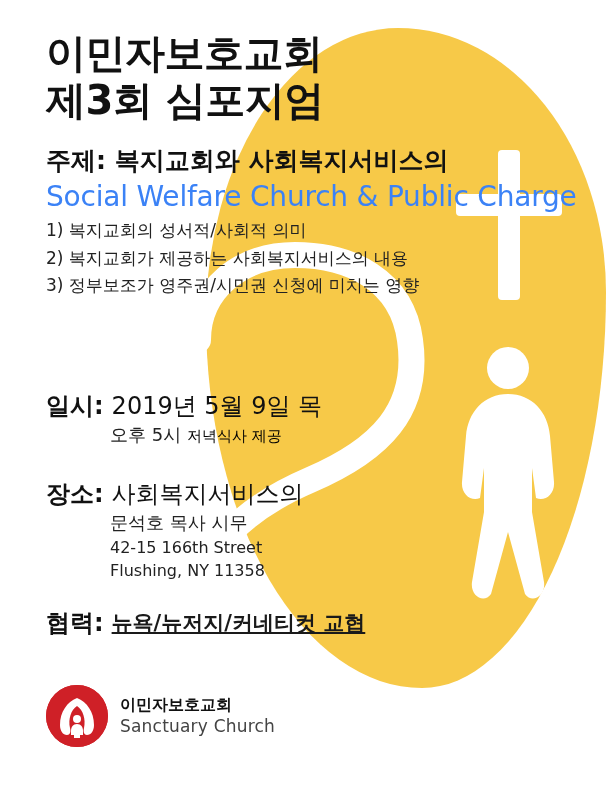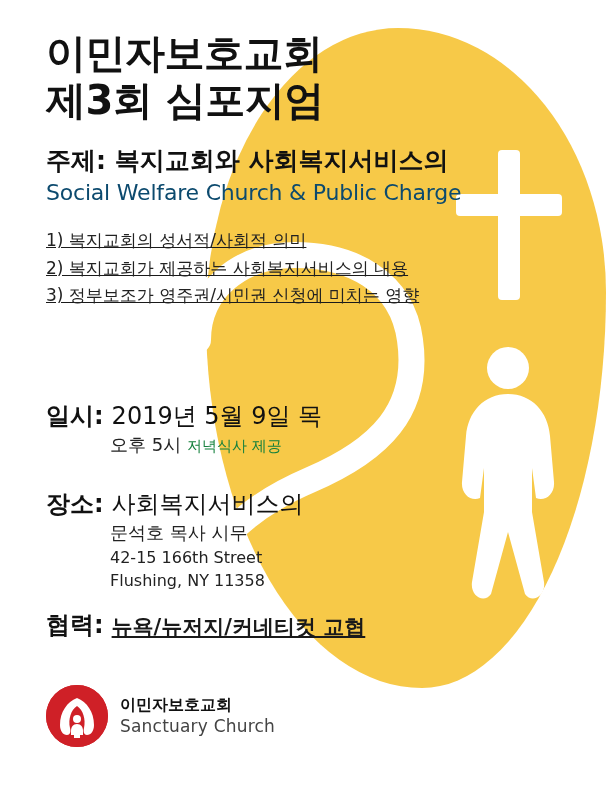--- a/index.html
+++ b/index.html
@@ -63,31 +63,30 @@
 
   .subject {
     margin-top: 22px;
     font-size: 25px;
     font-weight: bold;
     line-height: 1.2;
     color: #111111;
   }
   .subject-en {
     margin-top: 4px;
-    font-size: 22px;
+    font-size: 28px;
     font-weight: normal;
-    color: #0c4a6e;
+    color: #3b82f6;
     letter-spacing: -0.2px;
   }
 
   .points {
-    margin-top: 22px;
+    margin-top: 4px;
     list-style: none;
     padding: 0;
-    text-decoration: underline;
   }
   .points li {
     font-size: 17px;
     line-height: 1.62;
     color: #222222;
   }
 
   .details {
     margin-top: 90px;
   }
@@ -96,36 +95,36 @@
     font-weight: bold;
     color: #111111;
   }
   .row-value {
     font-size: 24px;
     font-weight: normal;
     color: #111111;
   }
   .detail-row {
     display: flex;
-    align-items: flex-end;
+    align-items: center;
     gap: 8px;
   }
   .sub-line {
     margin-left: 64px;
     font-size: 18px;
     line-height: 1.45;
     color: #222222;
   }
   .sub-line .small {
     font-size: 15px;
-    color: #15803d;
+    color: #000000;
   }
   .place-block { margin-top: 30px; }
   .sub-line.addr { font-size: 16px; }
-  .coop-block { margin-top: 16px; }
+  .coop-block { margin-top: 24px; }
   .coop-value { font-size: 21px; font-weight: bold; text-decoration: underline; }
 
   
   .footer {
     position: absolute;
     left: 46px;
     bottom: 42px;
     z-index: 4;
     display: flex;
     align-items: center;

